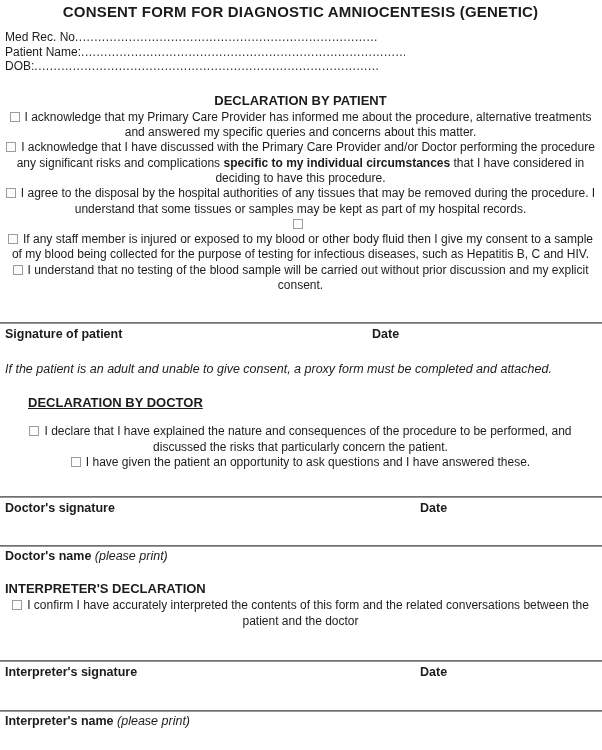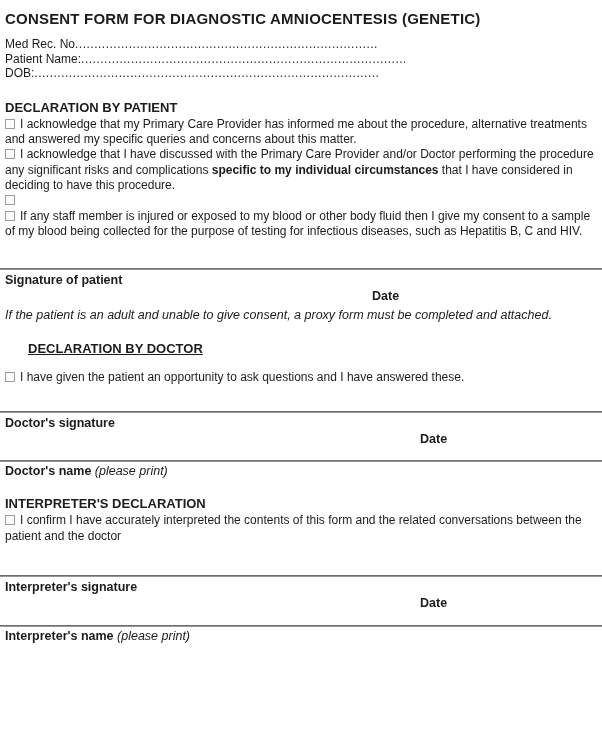--- a/index.html
+++ b/index.html
@@ -10,21 +10,22 @@
     padding: 0 6px 0 5px;
     font-family: "Liberation Sans", "DejaVu Sans", sans-serif;
     font-size: 12px;
     line-height: 15.3px;
     color: #1c1c1c;
     overflow: hidden;
   }
   .title {
     font-size: 15px;
     font-weight: bold;
-    padding-top: 10px;
+    text-align: center;
+    padding-top: 3px;
     line-height: 17px;
     letter-spacing: 0.2px;
   }
   .header-fields { margin-top: 10px; text-align: right; }
   .field-row {
     display: flex;
     line-height: 14.6px;
     white-space: nowrap;
     overflow: hidden;
   }
@@ -36,26 +37,26 @@
     color: #2a2a2a;
   }
   .w-medrec  { width: 372px; }
   .w-patient { width: 400px; }
   .w-dob     { width: 374px; }
   .section-heading {
     font-size: 13px;
     font-weight: bold;
     line-height: 15px;
   }
-  .h-patient     { margin-top: 19px; }
+  .h-patient     { margin-top: 19px; text-align: center; }
   .h-doctor      { margin-top: 18px; text-decoration: underline; padding-left: 23px; }
   .h-interpreter { margin-top: 17px; }
   .items { margin-top: 2px; }
   .items.gap-top { margin-top: 14px; }
-  .item { margin: 0; }
+  .item { margin: 0; text-align: center; }
   .cb {
     display: inline-block;
     width: 8px;
     height: 8px;
     border: 1px solid #9c9c9c;
     background: #fdfdfd;
     margin-right: 5px;
     vertical-align: -1px;
   }
   .bold-inline { font-weight: bold; }
@@ -71,21 +72,21 @@
   .r-interp-sig   { margin-top: 31px; }
   .r-interp-name  { margin-top: 30px; }
   .sig-row {
     position: relative;
     margin-top: 3px;
     height: 15px;
     font-weight: bold;
     font-size: 12.5px;
     line-height: 15px;
   }
-  .sig-row .date { position: absolute; top: 16px; }
+  .sig-row .date { position: absolute; top: 0; }
   .date-pos-patient { left: 367px; }
   .date-pos-other  { left: 415px; }
   .name-row {
     margin-top: 2px;
     font-size: 12.5px;
     line-height: 15px;
   }
   .name-row .name-label { font-weight: bold; }
   .name-row .name-hint { font-style: italic; font-weight: normal; }
   .proxy-note {
@@ -118,38 +119,47 @@
 <div class="section-heading h-patient">DECLARATION BY PATIENT</div>
 
 <div class="items">
   <div class="item">
     <span class="cb"></span><span>I acknowledge that my Primary Care Provider has informed me about the procedure, alternative treatments and answered my specific queries and concerns about this matter.</span>
   </div>
   <div class="item">
     <span class="cb"></span><span>I acknowledge that I have discussed with the Primary Care Provider and/or Doctor performing the procedure any significant risks and complications </span><span class="bold-inline">specific to my individual circumstances</span><span> that I have considered in deciding to have this procedure.</span>
   </div>
   <div class="item">
+    <span class="cb"></span><span>I agree to the disposal by the hospital authorities of any tissues that may be removed during the procedure. I understand that some tissues or samples may be kept as part of my hospital records.</span>
+  </div>
+  <div class="item">
     <span class="cb"></span>
   </div>
   <div class="item">
     <span class="cb"></span><span>If any staff member is injured or exposed to my blood or other body fluid then I give my consent to a sample of my blood being collected for the purpose of testing for infectious diseases, such as Hepatitis B, C and HIV.</span>
+  </div>
+  <div class="item">
+    <span class="cb"></span><span>I understand that no testing of the blood sample will be carried out without prior discussion and my explicit consent.</span>
   </div>
 </div>
 
 <hr class="rule r-patient-sig">
 <div class="sig-row">
   <span>Signature of patient</span>
   <span class="date date-pos-patient">Date</span>
 </div>
 
 <div class="proxy-note">If the patient is an adult and unable to give consent, a proxy form must be completed and attached.</div>
 
 <div class="section-heading h-doctor">DECLARATION BY DOCTOR</div>
 
 <div class="items gap-top">
+  <div class="item">
+    <span class="cb"></span><span>I declare that I have explained the nature and consequences of the procedure to be performed, and discussed the risks that particularly concern the patient.</span>
+  </div>
   <div class="item">
     <span class="cb"></span><span>I have given the patient an opportunity to ask questions and I have answered these.</span>
   </div>
 </div>
 
 <hr class="rule r-doctor-sig">
 <div class="sig-row">
   <span>Doctor's signature</span>
   <span class="date date-pos-other">Date</span>
 </div>

